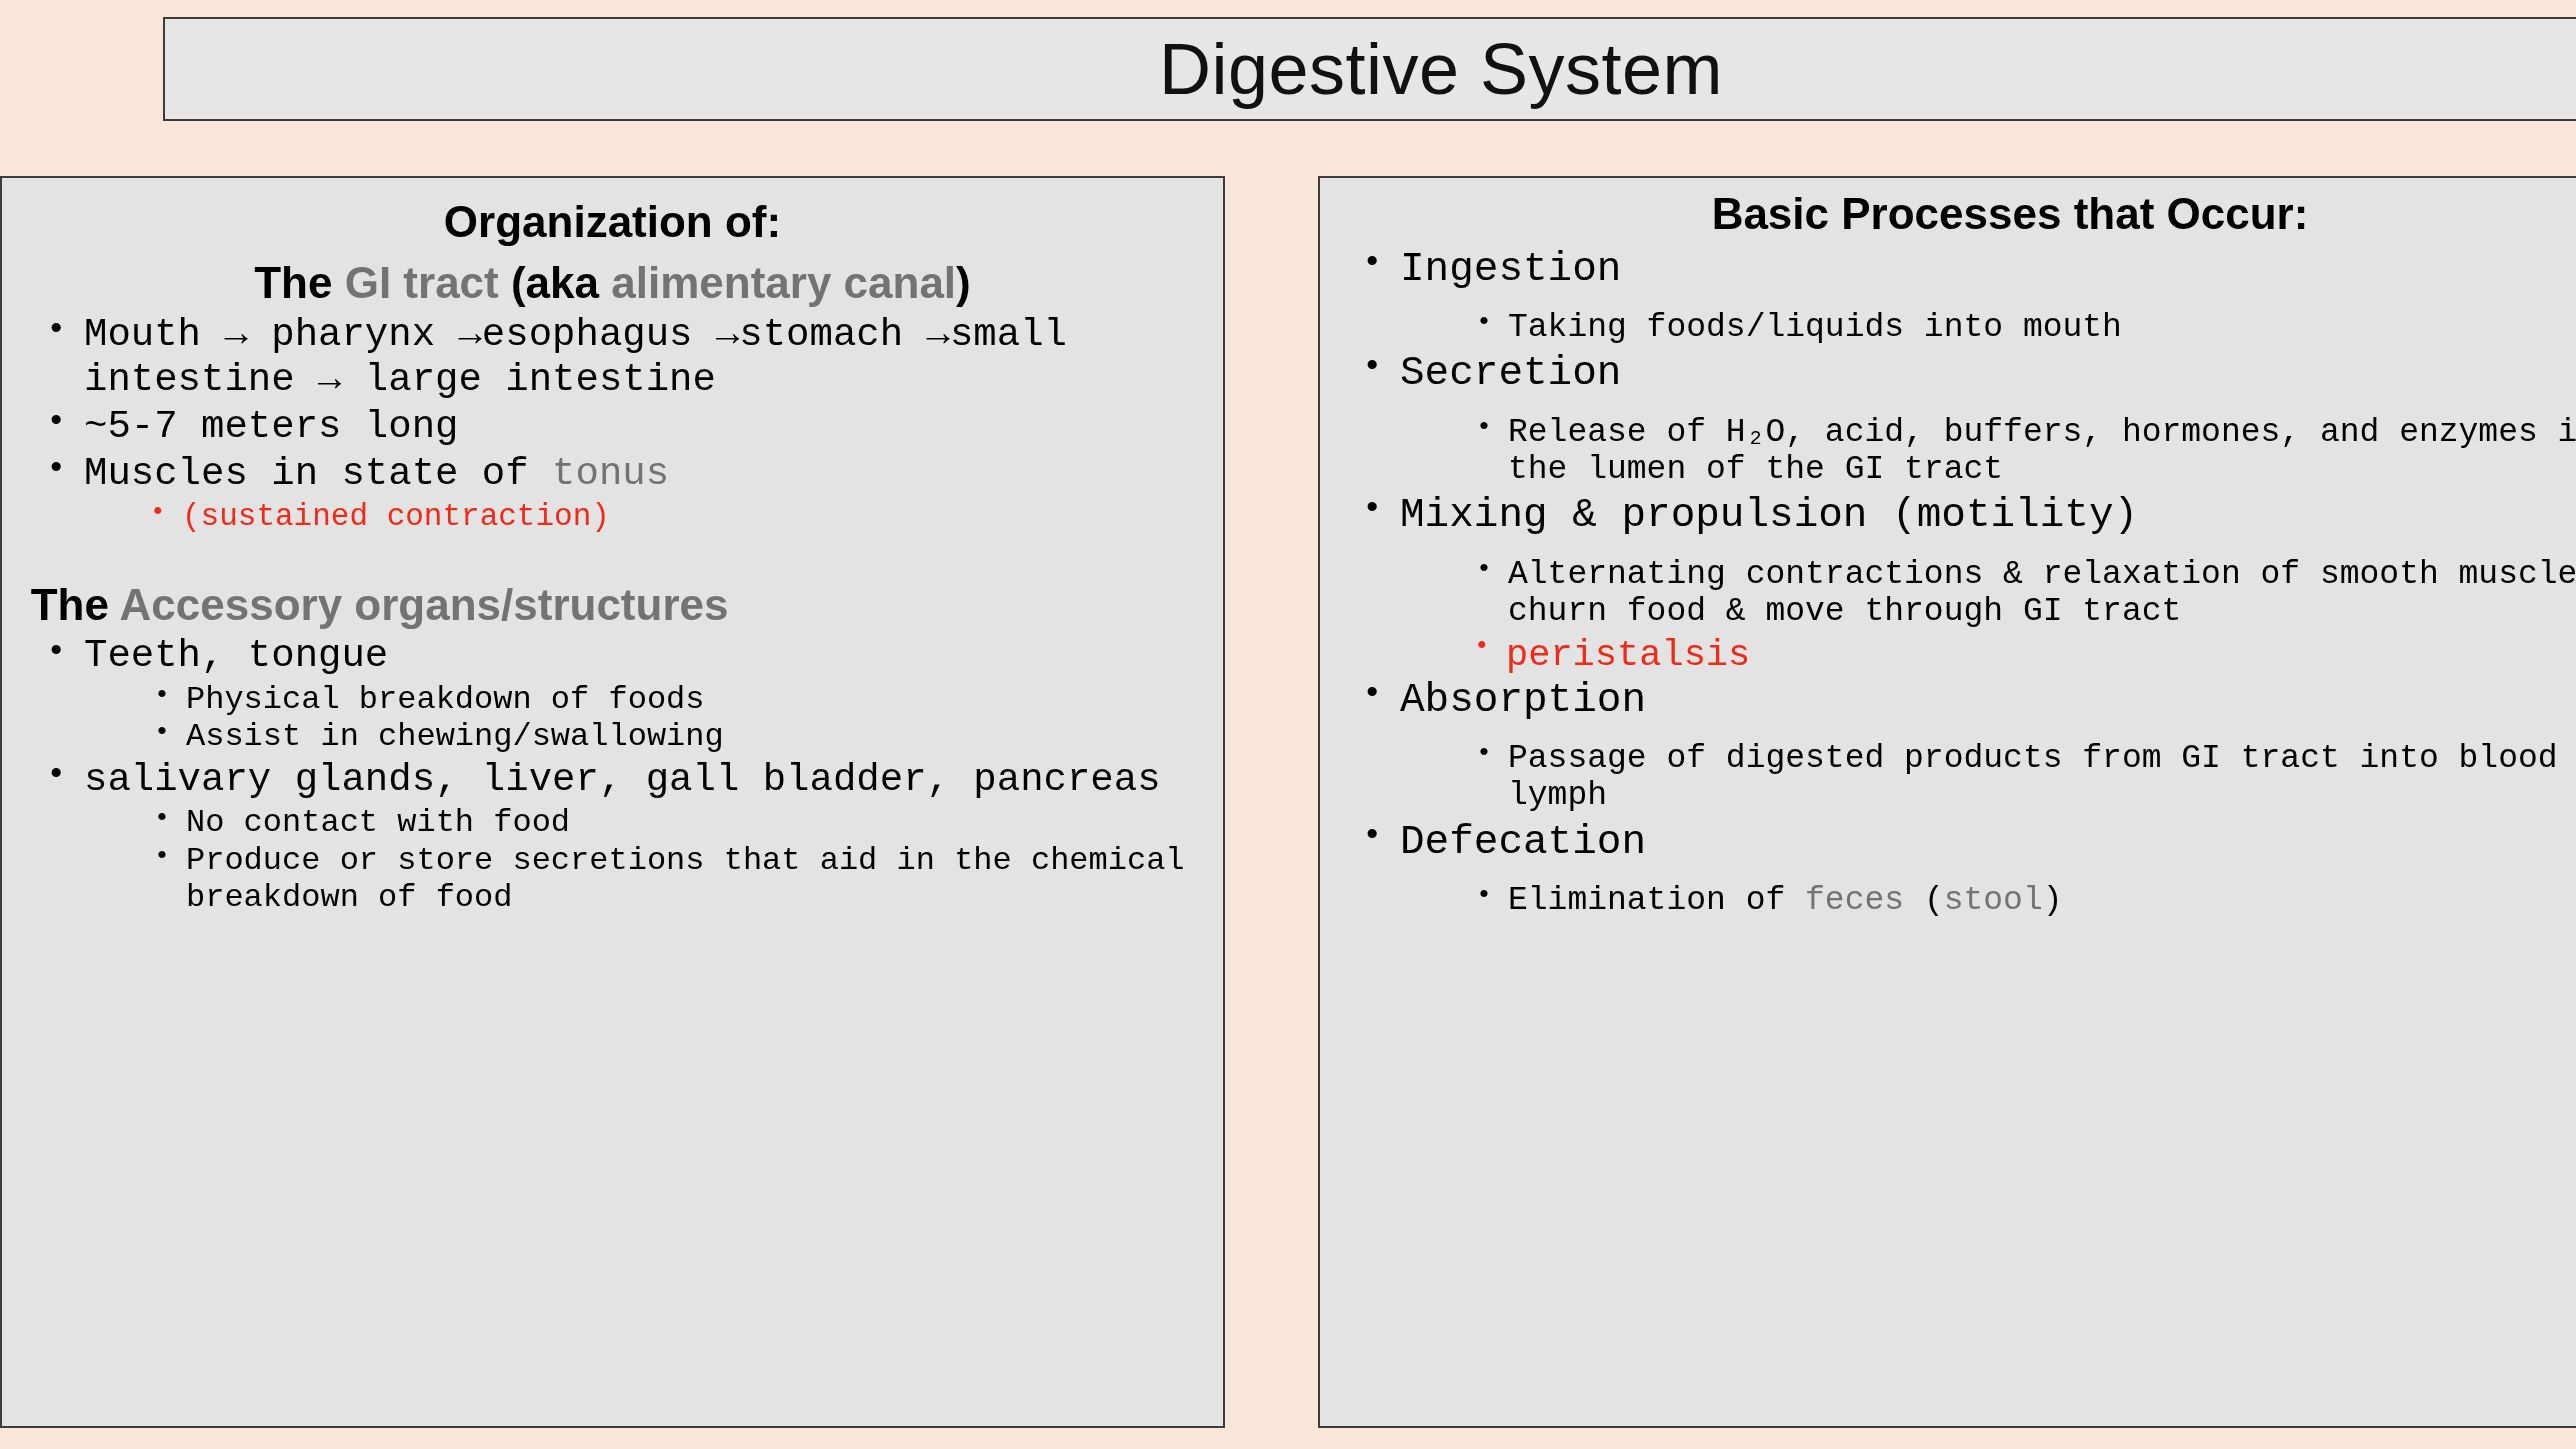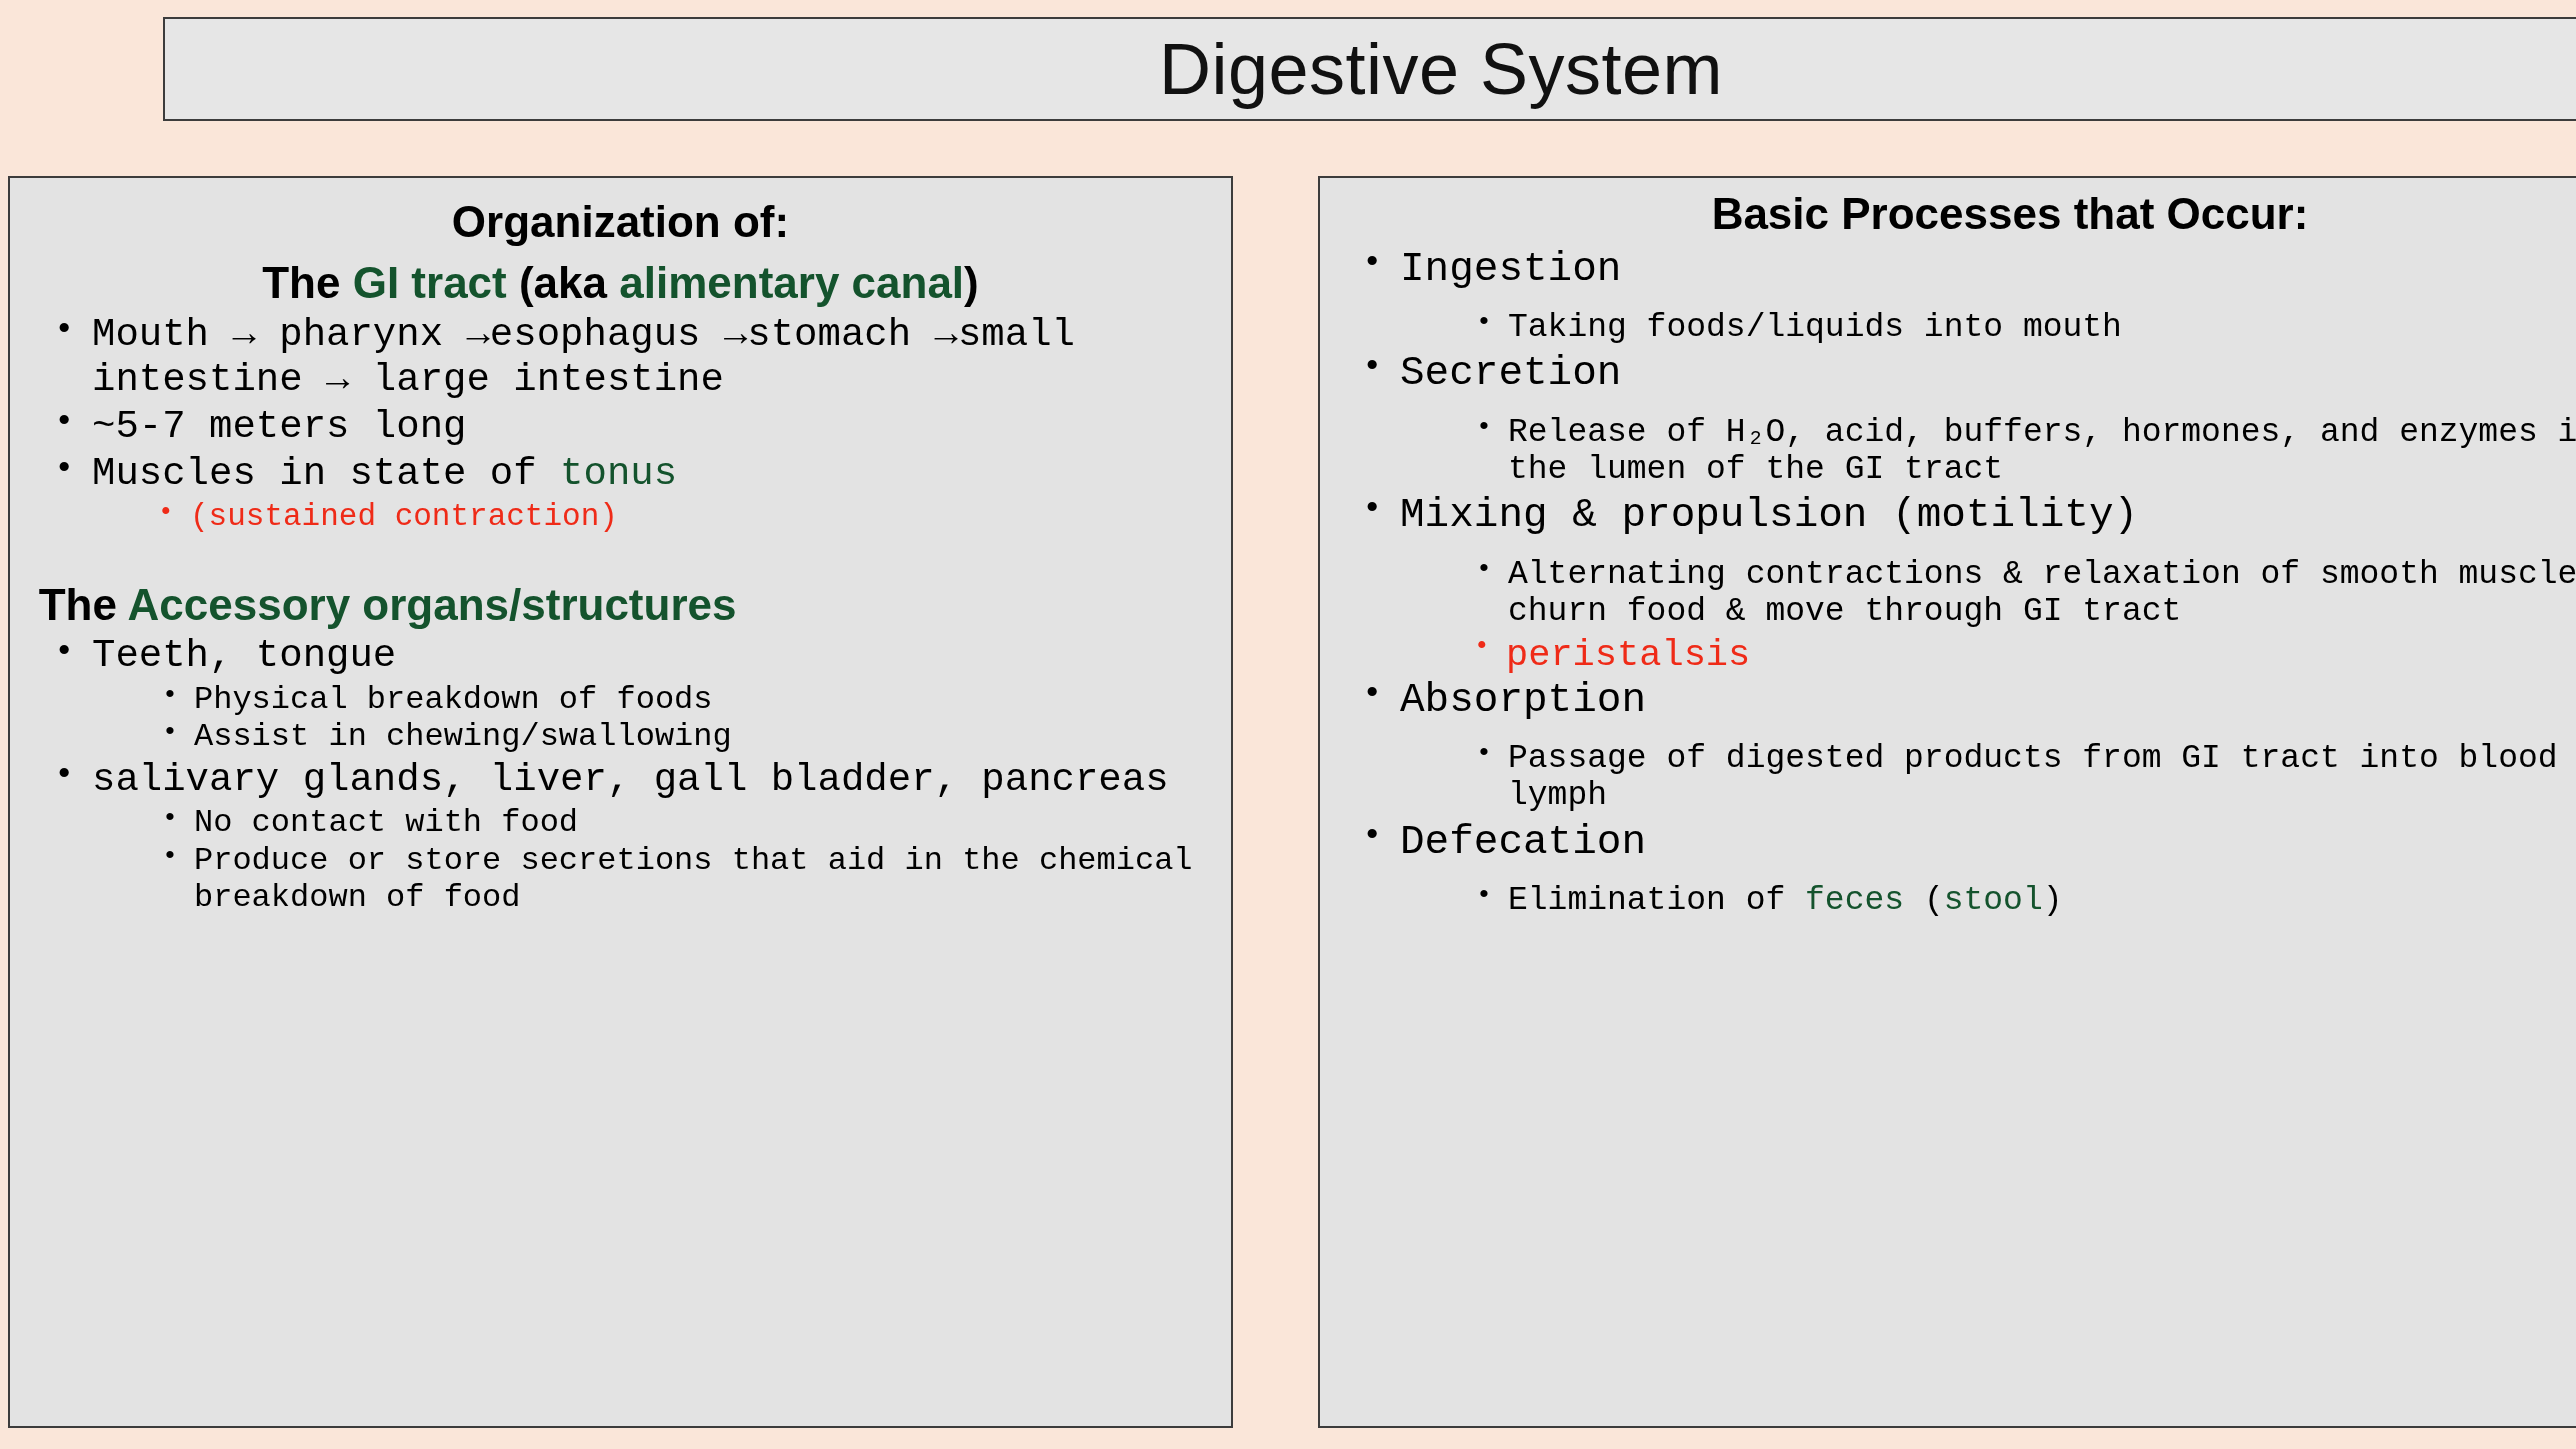--- a/index.html
+++ b/index.html
@@ -43,21 +43,21 @@
   }
 
   
   .col {
     position: absolute;
     background: #e3e3e3;
     border: 2.8px solid #3c3c3c;
     box-sizing: border-box;
   }
   .col-left {
-    left: 8px;
+    left: 0;
     top: 176px;
     width: 1225px;
     height: 1252px;
     padding: 13.3px 23px 0 23px;
   }
   .col-right {
     left: 1318px;
     top: 176px;
     width: 1384px;
     height: 1252px;
@@ -82,21 +82,21 @@
     color: #000;
     line-height: 1.18;
     margin: 3.8px 0 3.8px 0;
     text-align: center;
   }
   .section-heading.left-align {
     text-align: left;
     margin-left: 5.7px;
   }
   .red {
-    color: #14532d;
+    color: #737373;
     text-align: center;
   }
 
   
   ul {
     list-style: none;
     margin: 0;
     padding: 0;
     font-family: Liberation Mono, monospace;
   }

